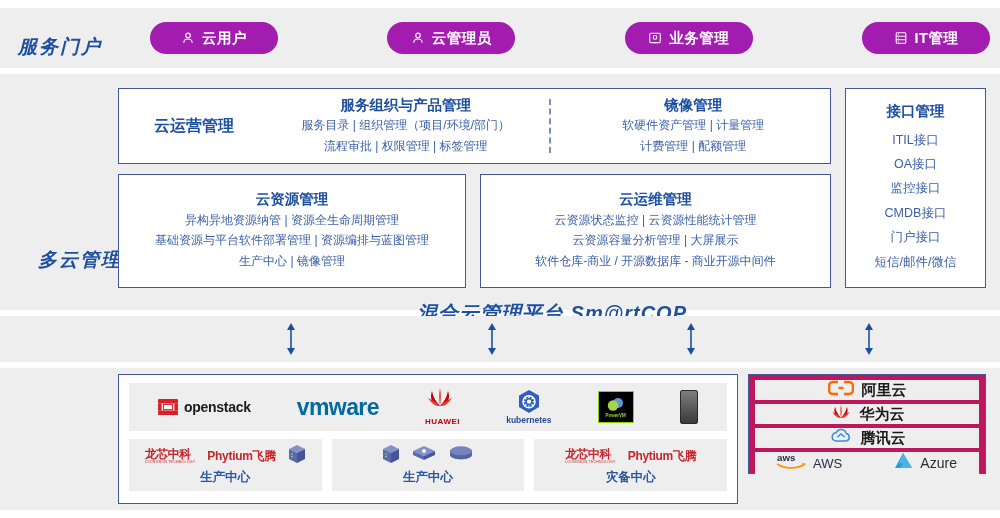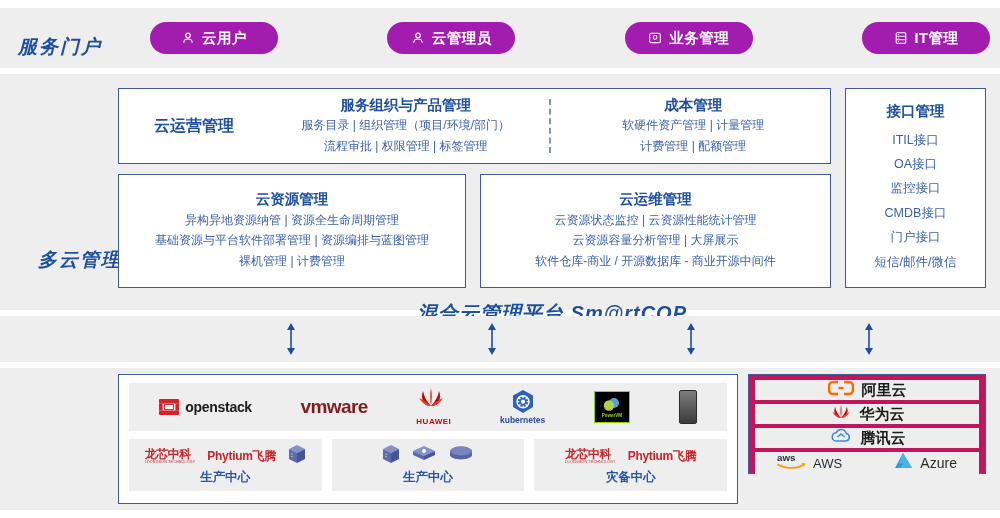--- a/index.html
+++ b/index.html
@@ -117,21 +117,21 @@
     background:#eeeeee;flex:1;display:flex;align-items:center;justify-content:center;
     gap:8px;
   }
   .cloud-row.split{justify-content:space-around;}
   .cloud-name{font-size:14px;font-weight:bold;}
 
   
   .lg{display:flex;align-items:center;gap:6px;}
   .lg-text{font-weight:bold;letter-spacing:-.3px;}
   .openstack-txt{font-size:14px;color:#1b1b1b;}
-  .vmware-txt{font-size:19px;color:#7f1d1d;letter-spacing:-.6px;}
+  .vmware-txt{font-size:23px;color:#0369a1;letter-spacing:-.6px;}
   .huawei-wrap{display:flex;flex-direction:column;align-items:flex-start;line-height:1;gap:9px;}
   .huawei-txt{font-size:8px;font-weight:bold;color:#c7000b;letter-spacing:.5px;margin-top:1px;}
   .k8s-wrap{display:flex;flex-direction:column;align-items:center;line-height:1;}
   .k8s-txt{font-size:8.5px;font-weight:bold;color:#2b4a9b;margin-top:1px;}
   .powervm{width:34px;height:30px;background:#000;border:1.5px solid #8fd400;
            display:flex;flex-direction:column;align-items:center;justify-content:center;}
   .powervm-txt{font-size:4.5px;color:#9cd92b;font-weight:bold;}
   .rack{width:16px;height:32px;background:linear-gradient(180deg,#7d7d7d,#3a3a3a);
         border:1px solid #2a2a2a;border-radius:2px;}
   .loongson{display:flex;flex-direction:column;align-items:flex-start;line-height:1;}
@@ -208,35 +208,35 @@
         <div id="ops-cols">
           <div class="ops-col">
             <div class="box-title">服务组织与产品管理</div>
             <div class="box-lines">
               <div>服务目录 | 组织管理（项目/环境/部门）</div>
               <div>流程审批 | 权限管理 | 标签管理</div>
             </div>
           </div>
           <div class="vdash"></div>
           <div class="ops-col">
-            <div class="box-title">成本管理</div>
+            <div class="box-title">镜像管理</div>
             <div class="box-lines">
               <div>软硬件资产管理 | 计量管理</div>
               <div>计费管理 | 配额管理</div>
             </div>
           </div>
         </div>
       </div>
 
       <div class="box" id="res-box">
         <div class="box-title">云资源管理</div>
         <div class="box-lines">
           <div>异构异地资源纳管 | 资源全生命周期管理</div>
           <div>基础资源与平台软件部署管理 | 资源编排与蓝图管理</div>
-          <div>裸机管理 | 计费管理</div>
+          <div>生产中心 | 镜像管理</div>
         </div>
       </div>
 
       <div class="box" id="ops2-box">
         <div class="box-title">云运维管理</div>
         <div class="box-lines">
           <div>云资源状态监控 | 云资源性能统计管理</div>
           <div>云资源容量分析管理 | 大屏展示</div>
           <div>软件仓库-商业 / 开源数据库 - 商业开源中间件</div>
         </div>

